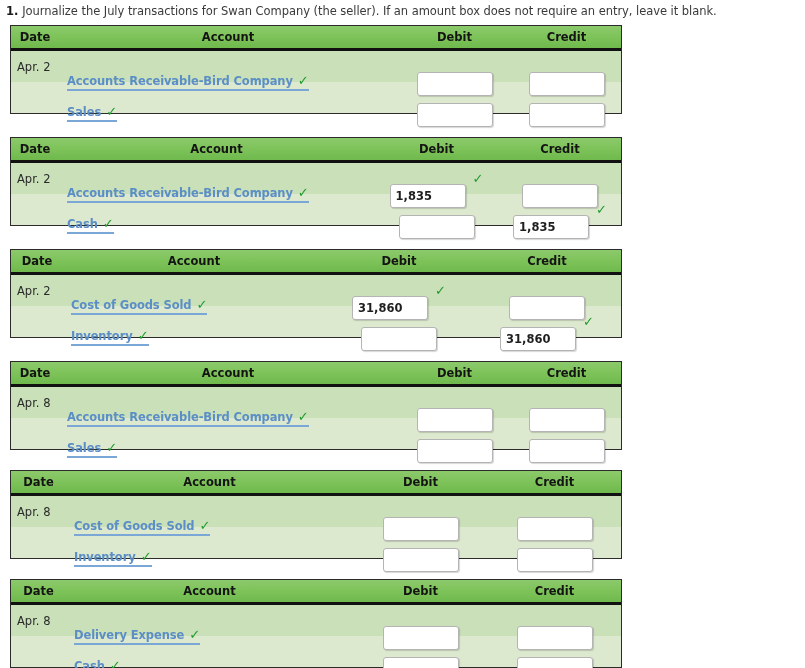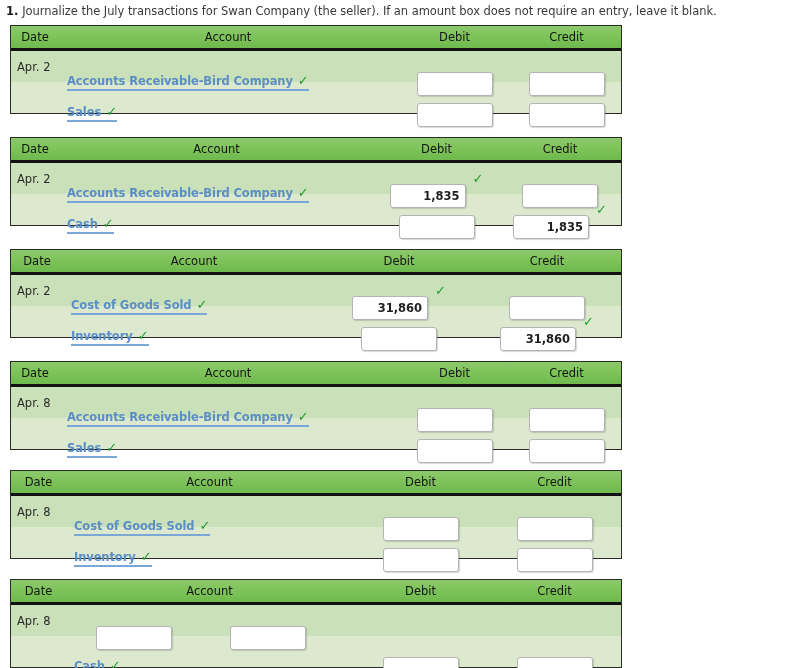--- a/index.html
+++ b/index.html
@@ -43,21 +43,21 @@
   .j-spacer { height: 23px; }
   .j-spacer.short { height: 20px; }
 
   .j-head {
     display: flex;
     height: 22px;
     line-height: 22px;
     background: linear-gradient(to bottom, #8cc96b 0%, #7cc258 55%, #6fb94d 100%);
     border-top: 1px solid #2b2b2b;
     border-bottom: 3px solid #111111;
-    font-weight: normal;
+    font-weight: bold;
     font-size: 11.5px;
     color: #141414;
     box-sizing: content-box;
   }
   .j-head .cell { text-align: center; overflow: hidden; }
 
   .j-row {
     display: flex;
     align-items: center;
     height: 31px;
@@ -117,21 +117,20 @@
     height: 24px;
     background: #ffffff;
     border: 1px solid #b4b4b4;
     border-radius: 3px;
     box-shadow: 1px 1px 1px rgba(0,0,0,0.16);
     box-sizing: border-box;
     font-family: "DejaVu Sans", sans-serif;
     font-size: 11.5px;
     font-weight: bold;
     color: #1e1e1e;
-    text-align: right;
     padding: 0 5px;
     line-height: 22px;
     display: inline-block;
     overflow: hidden;
     margin-top: 35px;
   }
   .amt-box.empty { font-weight: normal; }
 
   .cellwrap {
     display: inline-flex;
@@ -353,20 +352,21 @@
     <div class="j-spacer short"></div>
     <div class="journal" id="journal-6">
       <div class="j-head">
         <div class="cell" style="width: 55px;">Date</div>
         <div class="cell" style="width: 287px;">Account</div>
         <div class="cell" style="width: 135px;">Debit</div>
         <div class="cell" style="width: 133px;">Credit</div>
       </div>
       <div class="j-row r1">
         <div class="c-date" style="width: 55px;">Apr. 8</div>
+        <div class="c-account" style="width: 287px;"><span class="acct-link"><span class="label">Delivery Expense</span><span class="check">✓</span></span></div>
         <div class="c-debit" style="width: 135px;">
           <span class="cellwrap">
             <span class="amt-box empty"></span>
             <span style="display: inline-block; width: 0px;"></span>
           </span>
         </div>
         <div class="c-credit" style="width: 133px;">
           <span class="cellwrap">
             <span class="amt-box empty"></span>
             <span style="display: inline-block; width: 0px;"></span>

